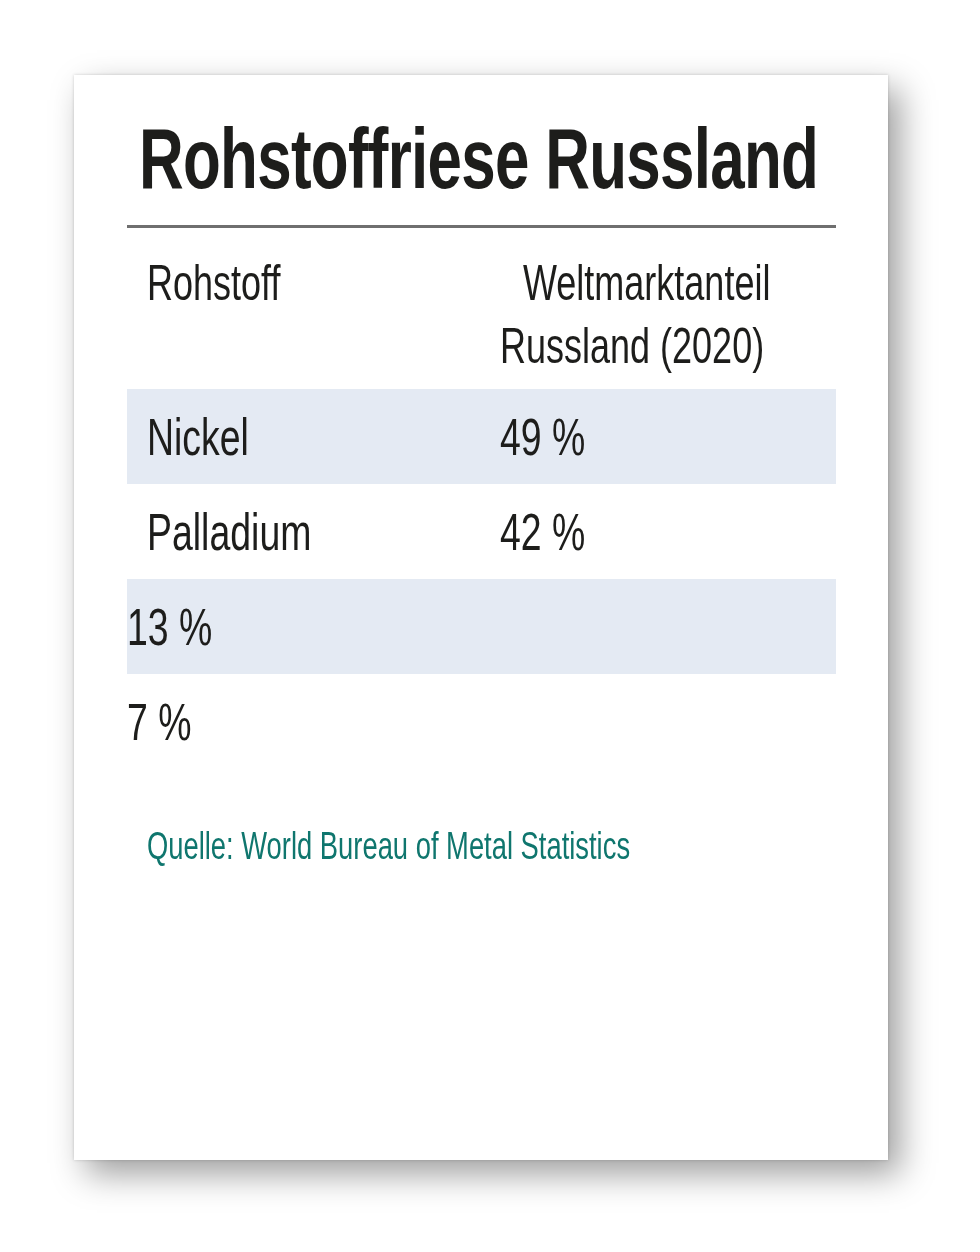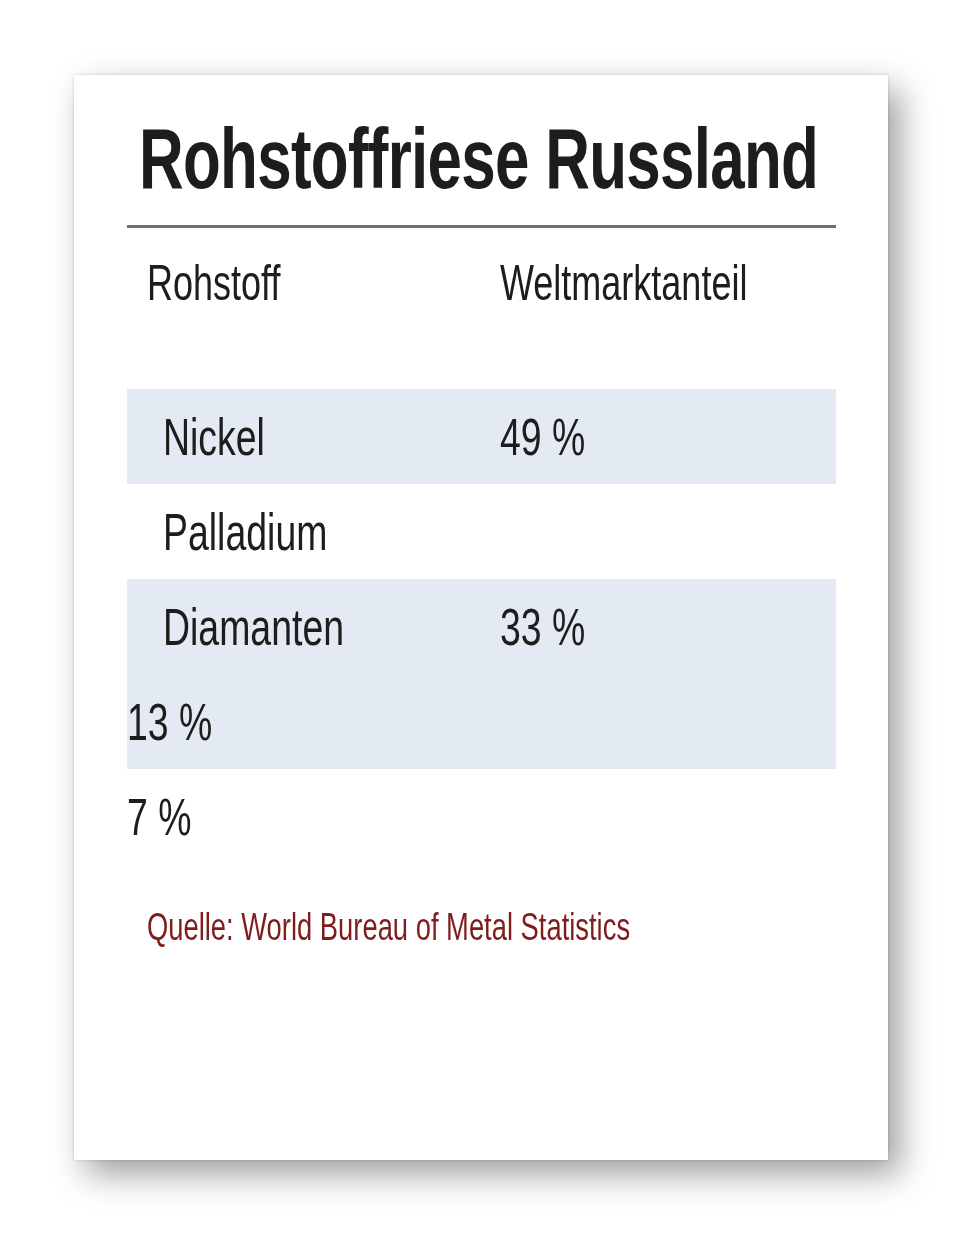--- a/index.html
+++ b/index.html
@@ -78,59 +78,57 @@
     font-size: 52px;
     font-weight: normal;
   }
   .row.alt {
     background: #e4eaf3;
   }
   .cell.label {
     width: 373px;
     flex: 0 0 auto;
     box-sizing: border-box;
-    padding-left: 36px;
+    padding-left: 20px;
   }
   .cell.value {
     flex: 1 1 auto;
   }
   .source {
-    margin: 42px 0 0 20px;
+    margin: 56px 0 0 20px;
     font-size: 38px;
-    color: #7f1d1d;
+    color: #0f766e;
   }
 </style>
 </head>
 <body>
 
 <div class="canvas">
   <div class="card">
 
     <h1 class="title"><span class="cond">Rohstoffriese Russland</span></h1>
 
     <div class="divider"></div>
 
     <div class="header-row">
       <div class="header-col1"><span class="cond">Rohstoff</span></div>
       <div class="header-col2">
         <div><span class="cond">Weltmarktanteil</span></div>
+        <div><span class="cond">Russland (2020)</span></div>
       </div>
     </div>
 
     <div class="tbody">
         <div class="row alt">
           <div class="cell label"><span class="cond">Nickel</span></div>
           <div class="cell value"><span class="cond">49 %</span></div>
         </div>
         <div class="row">
           <div class="cell label"><span class="cond">Palladium</span></div>
-        </div>
-        <div class="row alt">
-          <div class="cell label"><span class="cond">Diamanten</span></div>
-          <div class="cell value"><span class="cond">33 %</span></div>
+          <div class="cell value"><span class="cond">42 %</span></div>
         </div>
         <div class="row alt">
           <div class="cell value"><span class="cond">13 %</span></div>
         </div>
         <div class="row">
           <div class="cell value"><span class="cond">7 %</span></div>
         </div>
       </div>
 
     <div class="source"><span class="cond">Quelle: World Bureau of Metal Statistics</span></div>

